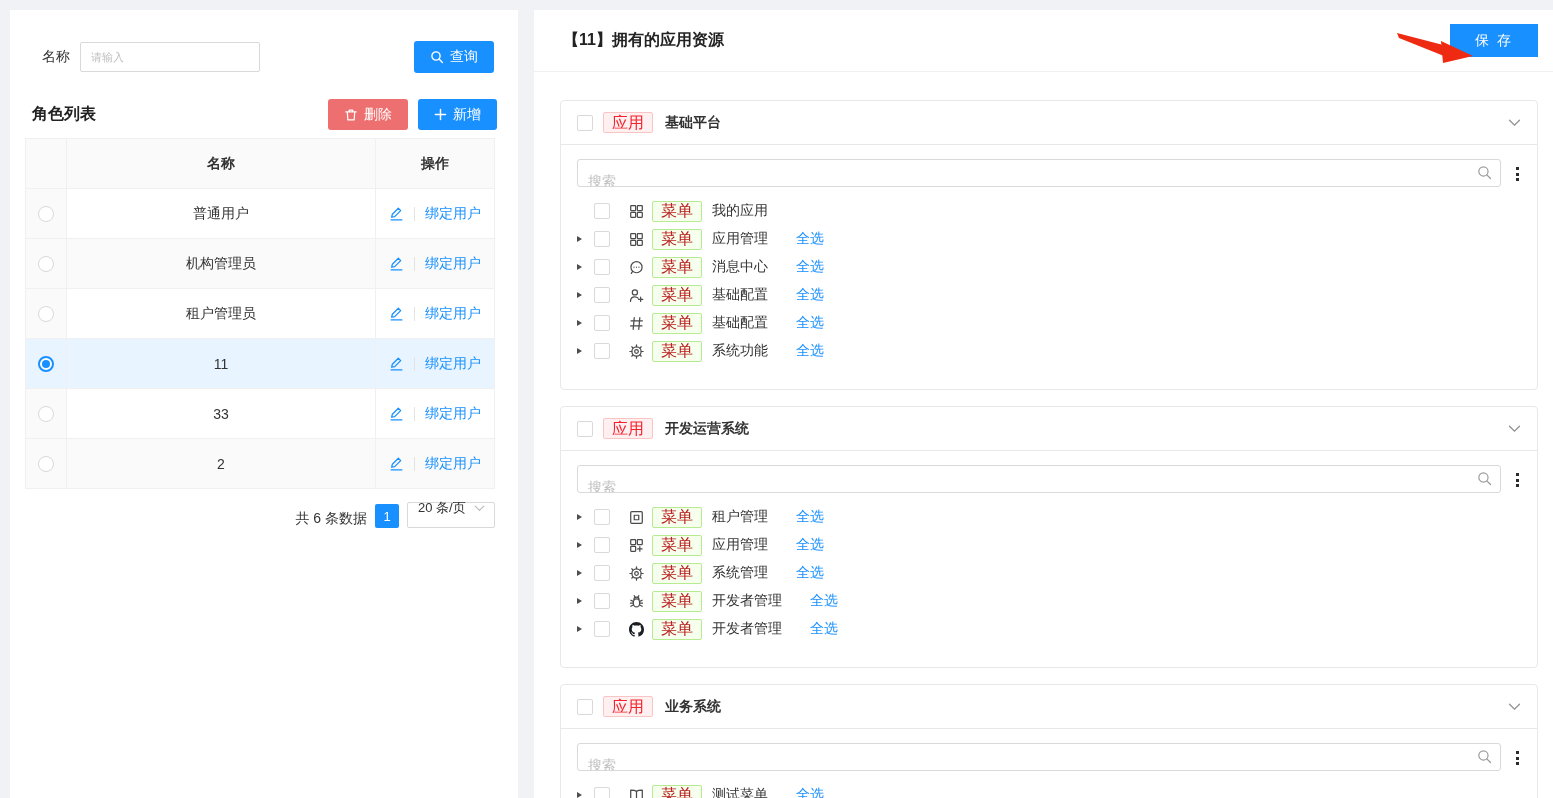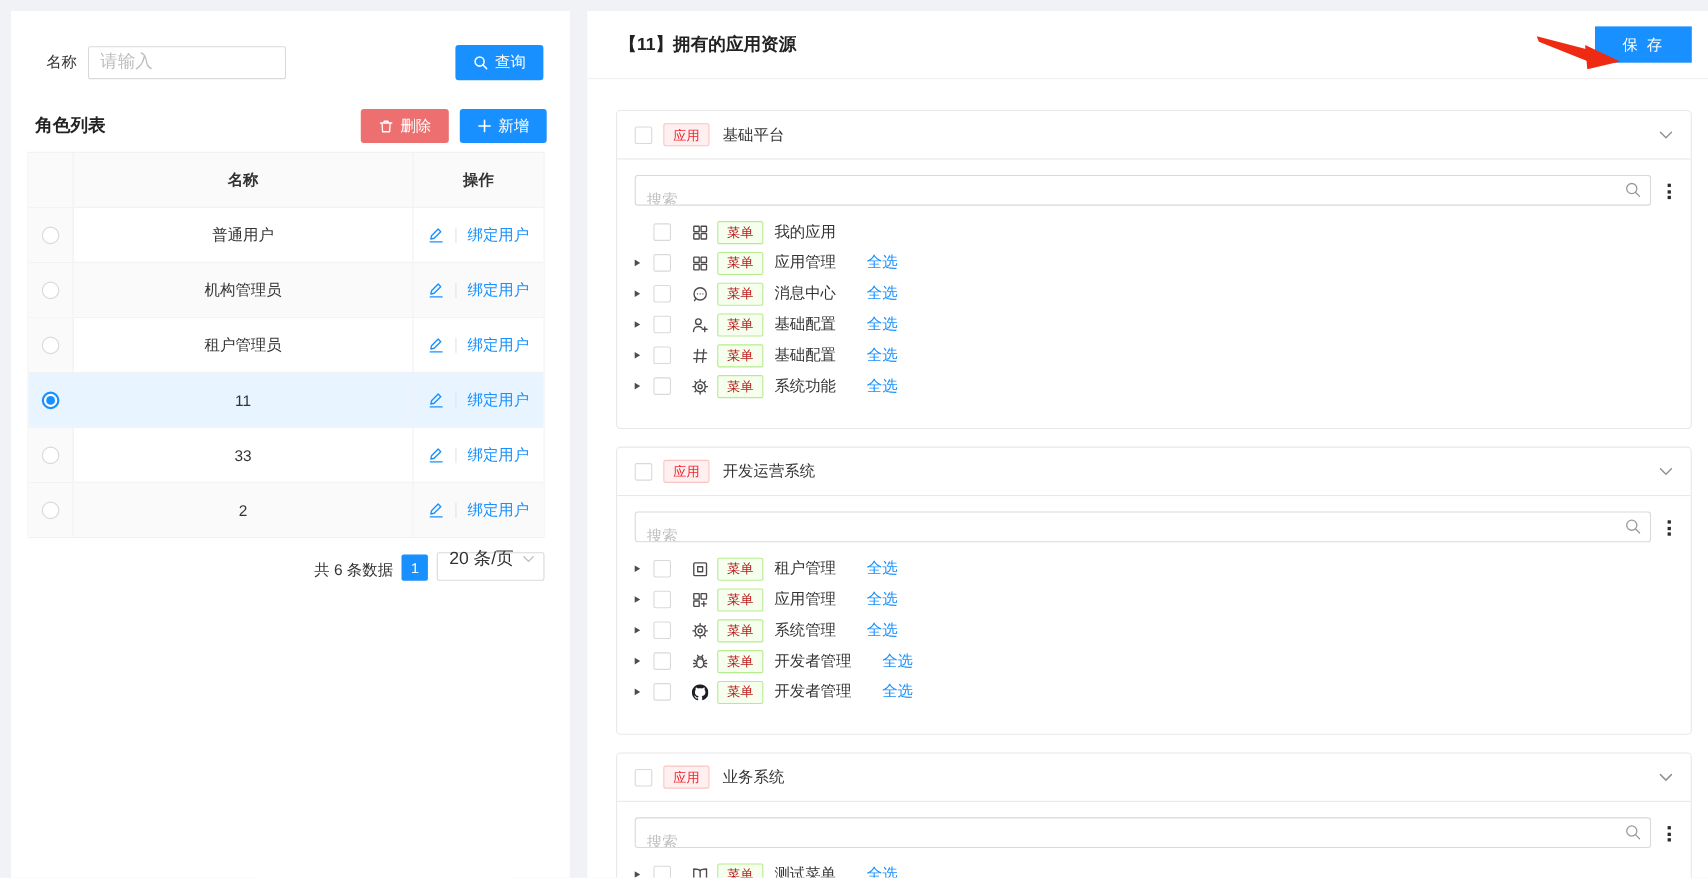--- a/index.html
+++ b/index.html
@@ -12,21 +12,21 @@
   }
   .card { background:#fff; height:788px; overflow:hidden; }
   .left-card { width:508px; flex:none; }
   .right-card { flex:1; position:relative; }
 
   
   .query-row { display:flex; align-items:center; margin:31px 24px 0 32px; }
   .query-label { margin-right:10px; color:#333; }
   .query-input {
     width:180px; height:30px; border:1px solid #d9d9d9; border-radius:2px;
-    padding:0 10px; font-size:16px; color:#333; outline:none;
+    padding:0 10px; font-size:11px; color:#333; outline:none;
     font-family:inherit;
   }
   .query-input::placeholder { color:#bfbfbf; }
   .spacer { flex:1; }
   .btn {
     display:inline-flex; align-items:center; justify-content:center; gap:6px;
     height:32px; padding:0 16px; border:none; border-radius:3px;
     font-size:14px; color:#fff; cursor:pointer; font-family:inherit;
     white-space:nowrap;
   }
@@ -59,44 +59,44 @@
   .action-divider { width:1px; height:14px; background:#e3e3e3; margin:0 10px; }
   .link { color:#1890ff; cursor:pointer; }
 
   
   .pagination { display:flex; align-items:flex-end; justify-content:flex-end;
     margin:13px 23px 0 0; gap:8px; }
   .page-total { color:#333; }
   .page-num { width:24px; height:24px; background:#1890ff; color:#fff; border-radius:2px;
     display:flex; align-items:center; justify-content:center; font-size:13px; cursor:pointer; }
   .page-size { height:26px; min-width:88px; border:1px solid #d9d9d9; border-radius:2px;
-    display:flex; align-items:center; padding:0 8px 14px 10px; gap:8px; font-size:16px;
+    display:flex; align-items:center; padding:0 8px 14px 10px; gap:8px; font-size:13px;
     color:#333; cursor:pointer; background:#fff; }
 
   
   .rc-header { height:62px; display:flex; align-items:center;
     padding:0 15px 0 29px; border-bottom:1px solid #f0f0f0; }
   .rc-title { font-size:16px; font-weight:700; color:#222; }
   .save-btn { height:33px; width:88px; border-radius:0; letter-spacing:2px; }
   .annotation-arrow { position:absolute; top:20px; right:76px; width:80px; height:36px;
     pointer-events:none; }
   .rc-body { padding:28px 15px 0 26px; }
 
   
   .panel { border:1px solid #e8e8e8; border-radius:4px; margin-bottom:16px; background:#fff; }
   .panel-header { height:44px; display:flex; align-items:center; gap:10px;
     padding:0 16px; border-bottom:1px solid #e8e8e8; cursor:pointer; }
-  .panel-title { font-weight:400; color:#333; margin-left:2px; }
+  .panel-title { font-weight:700; color:#333; margin-left:2px; }
   .chev { display:inline-flex; color:#8a8a8a; }
 
   .checkbox { width:16px; height:16px; border:1px solid #d9d9d9; border-radius:2px;
     background:#fff; cursor:pointer; flex:none; }
 
   .tag { display:inline-flex; align-items:center; height:21px; padding:0 8px;
-    font-size:12px; border-radius:2px; line-height:1; flex:none; }
+    font-size:16px; border-radius:2px; line-height:1; flex:none; }
   .tag-app  { color:#f5222d; background:#fef0f0; border:1px solid #fbc4c4; }
   .tag-menu { color:#b91c1c; background:#f6ffed; border:1px solid #b7eb8f; }
 
   .panel-body { padding:14px 16px 24px 16px; }
   .search-row { display:flex; align-items:center; }
   .search-box { position:relative; flex:1; }
   .search-input { width:100%; height:28px; border:1px solid #d9d9d9; border-radius:3px;
     padding:16px 30px 0 10px; font-size:14px; outline:none; font-family:inherit; color:#333; }
   .search-input::placeholder { color:#c0c0c0; }
   .search-box .s-icon { position:absolute; right:9px; top:6px; }

